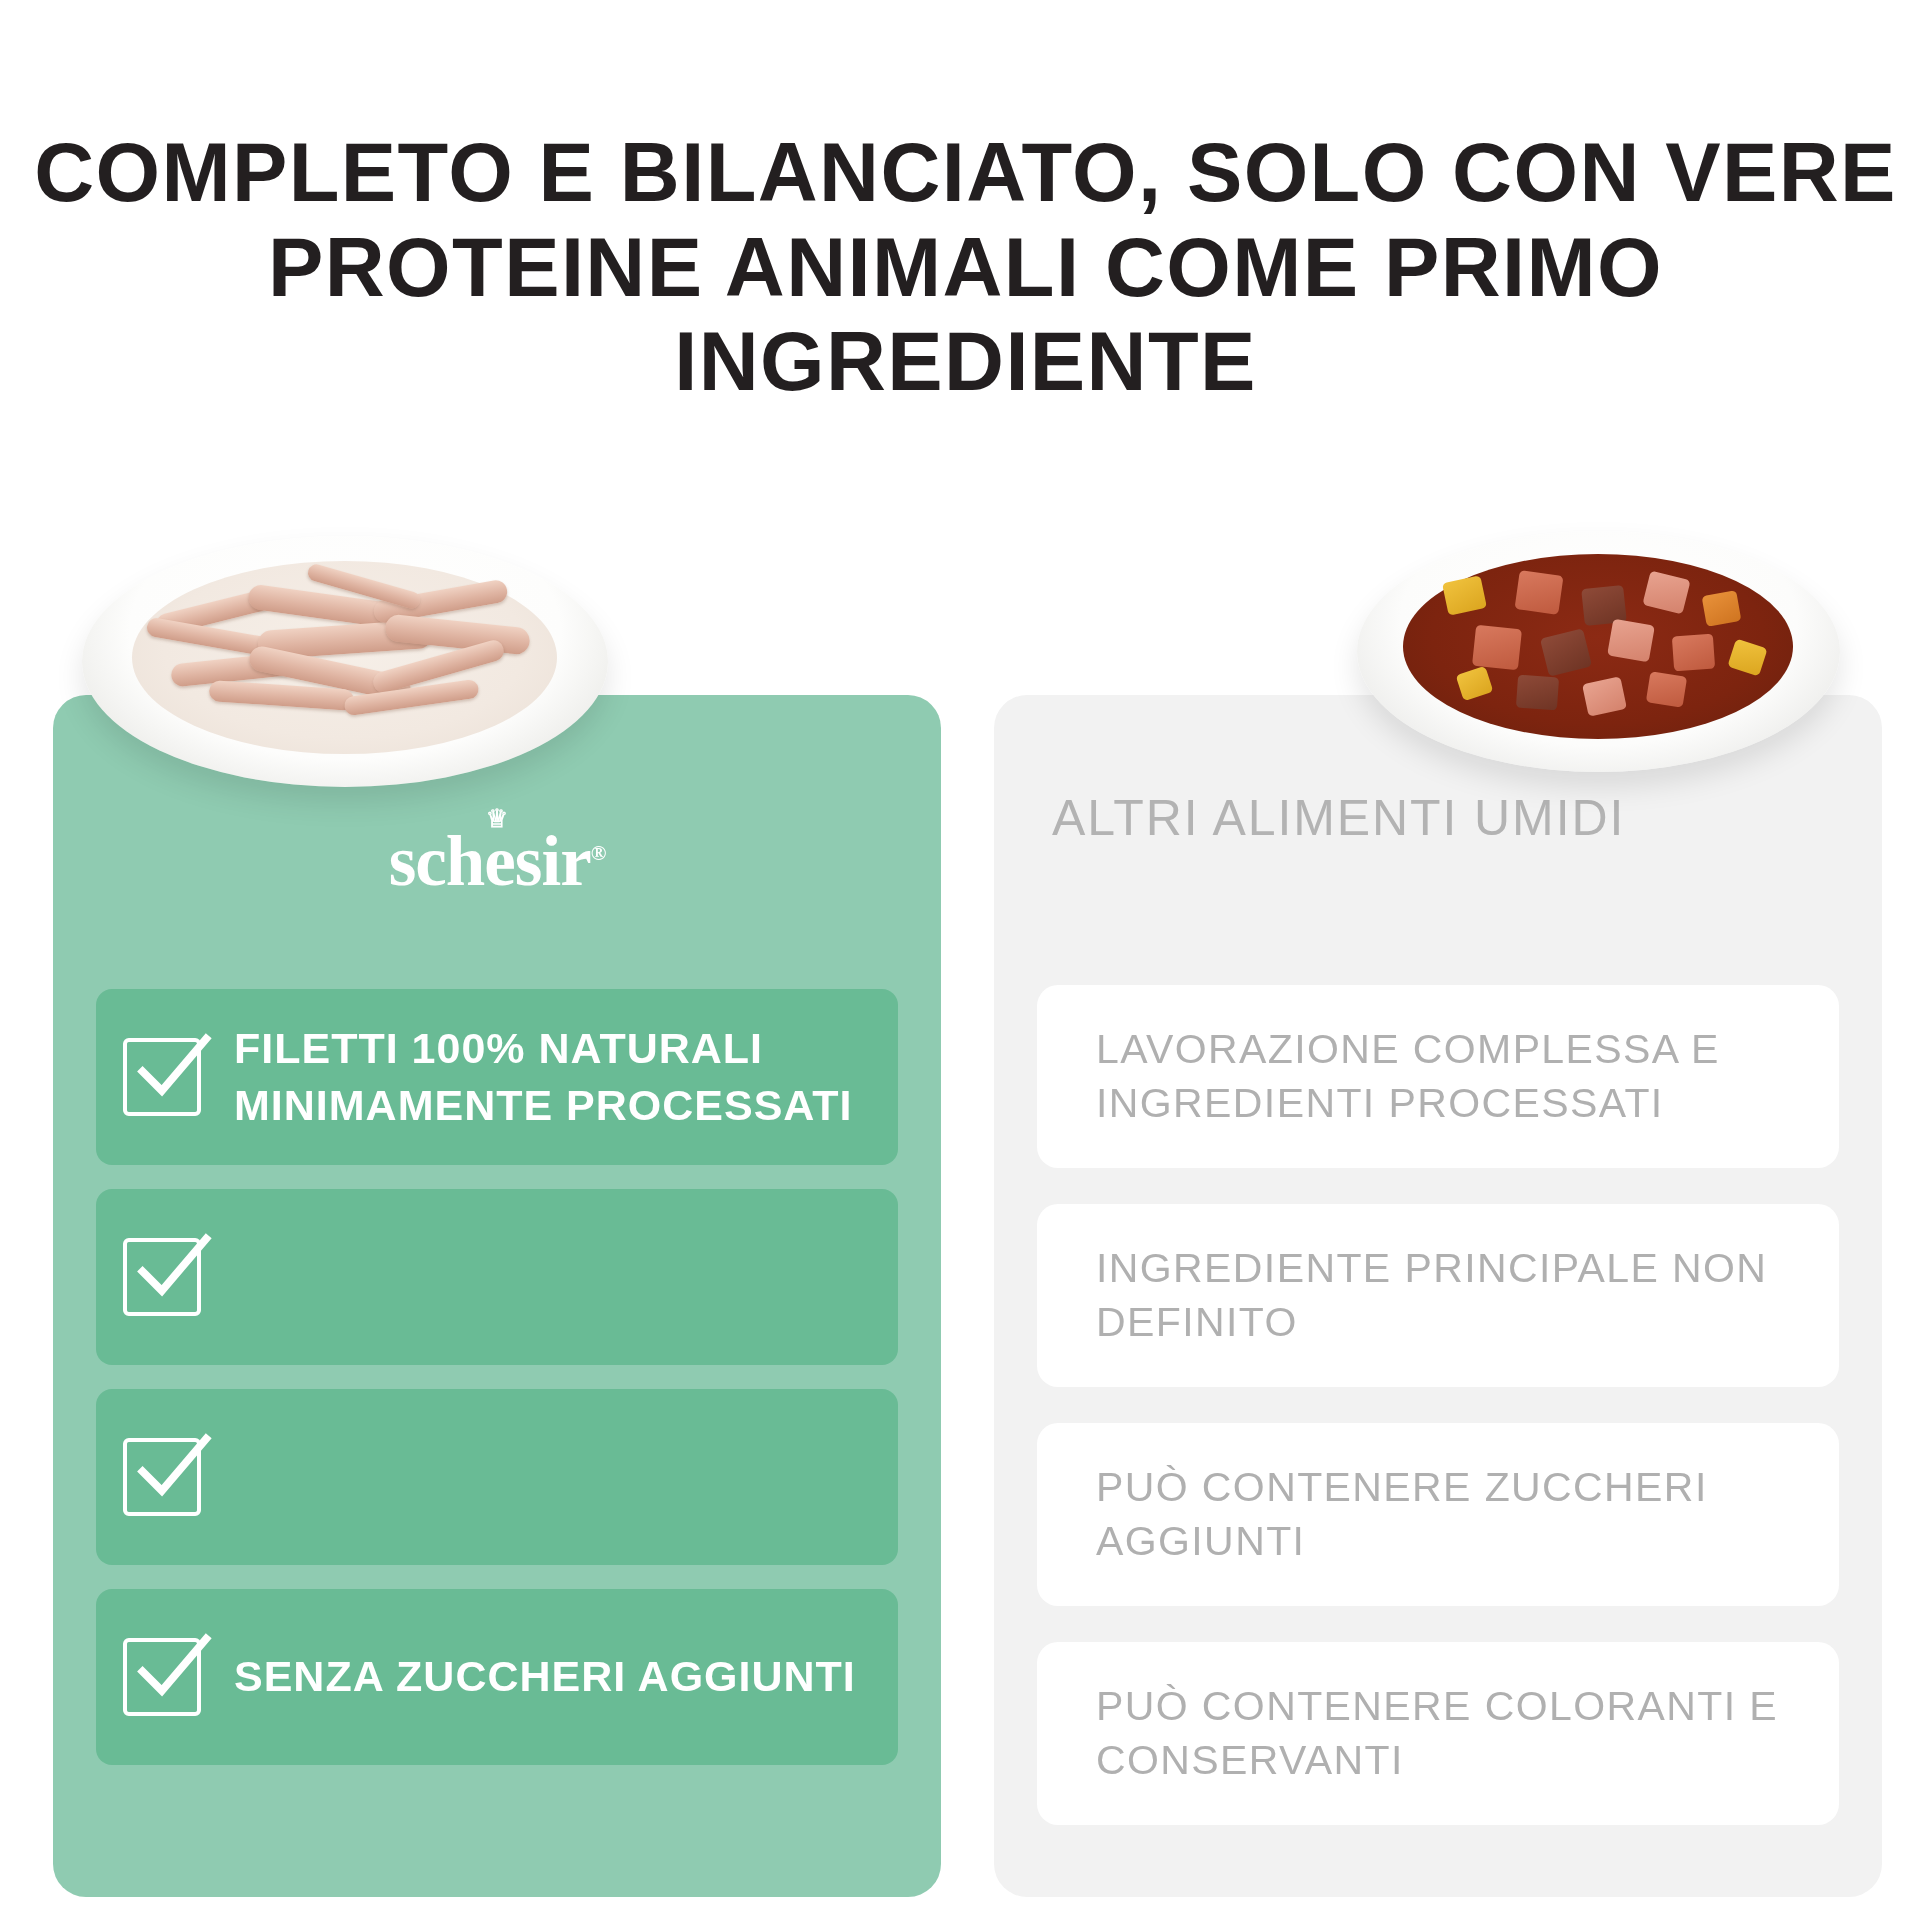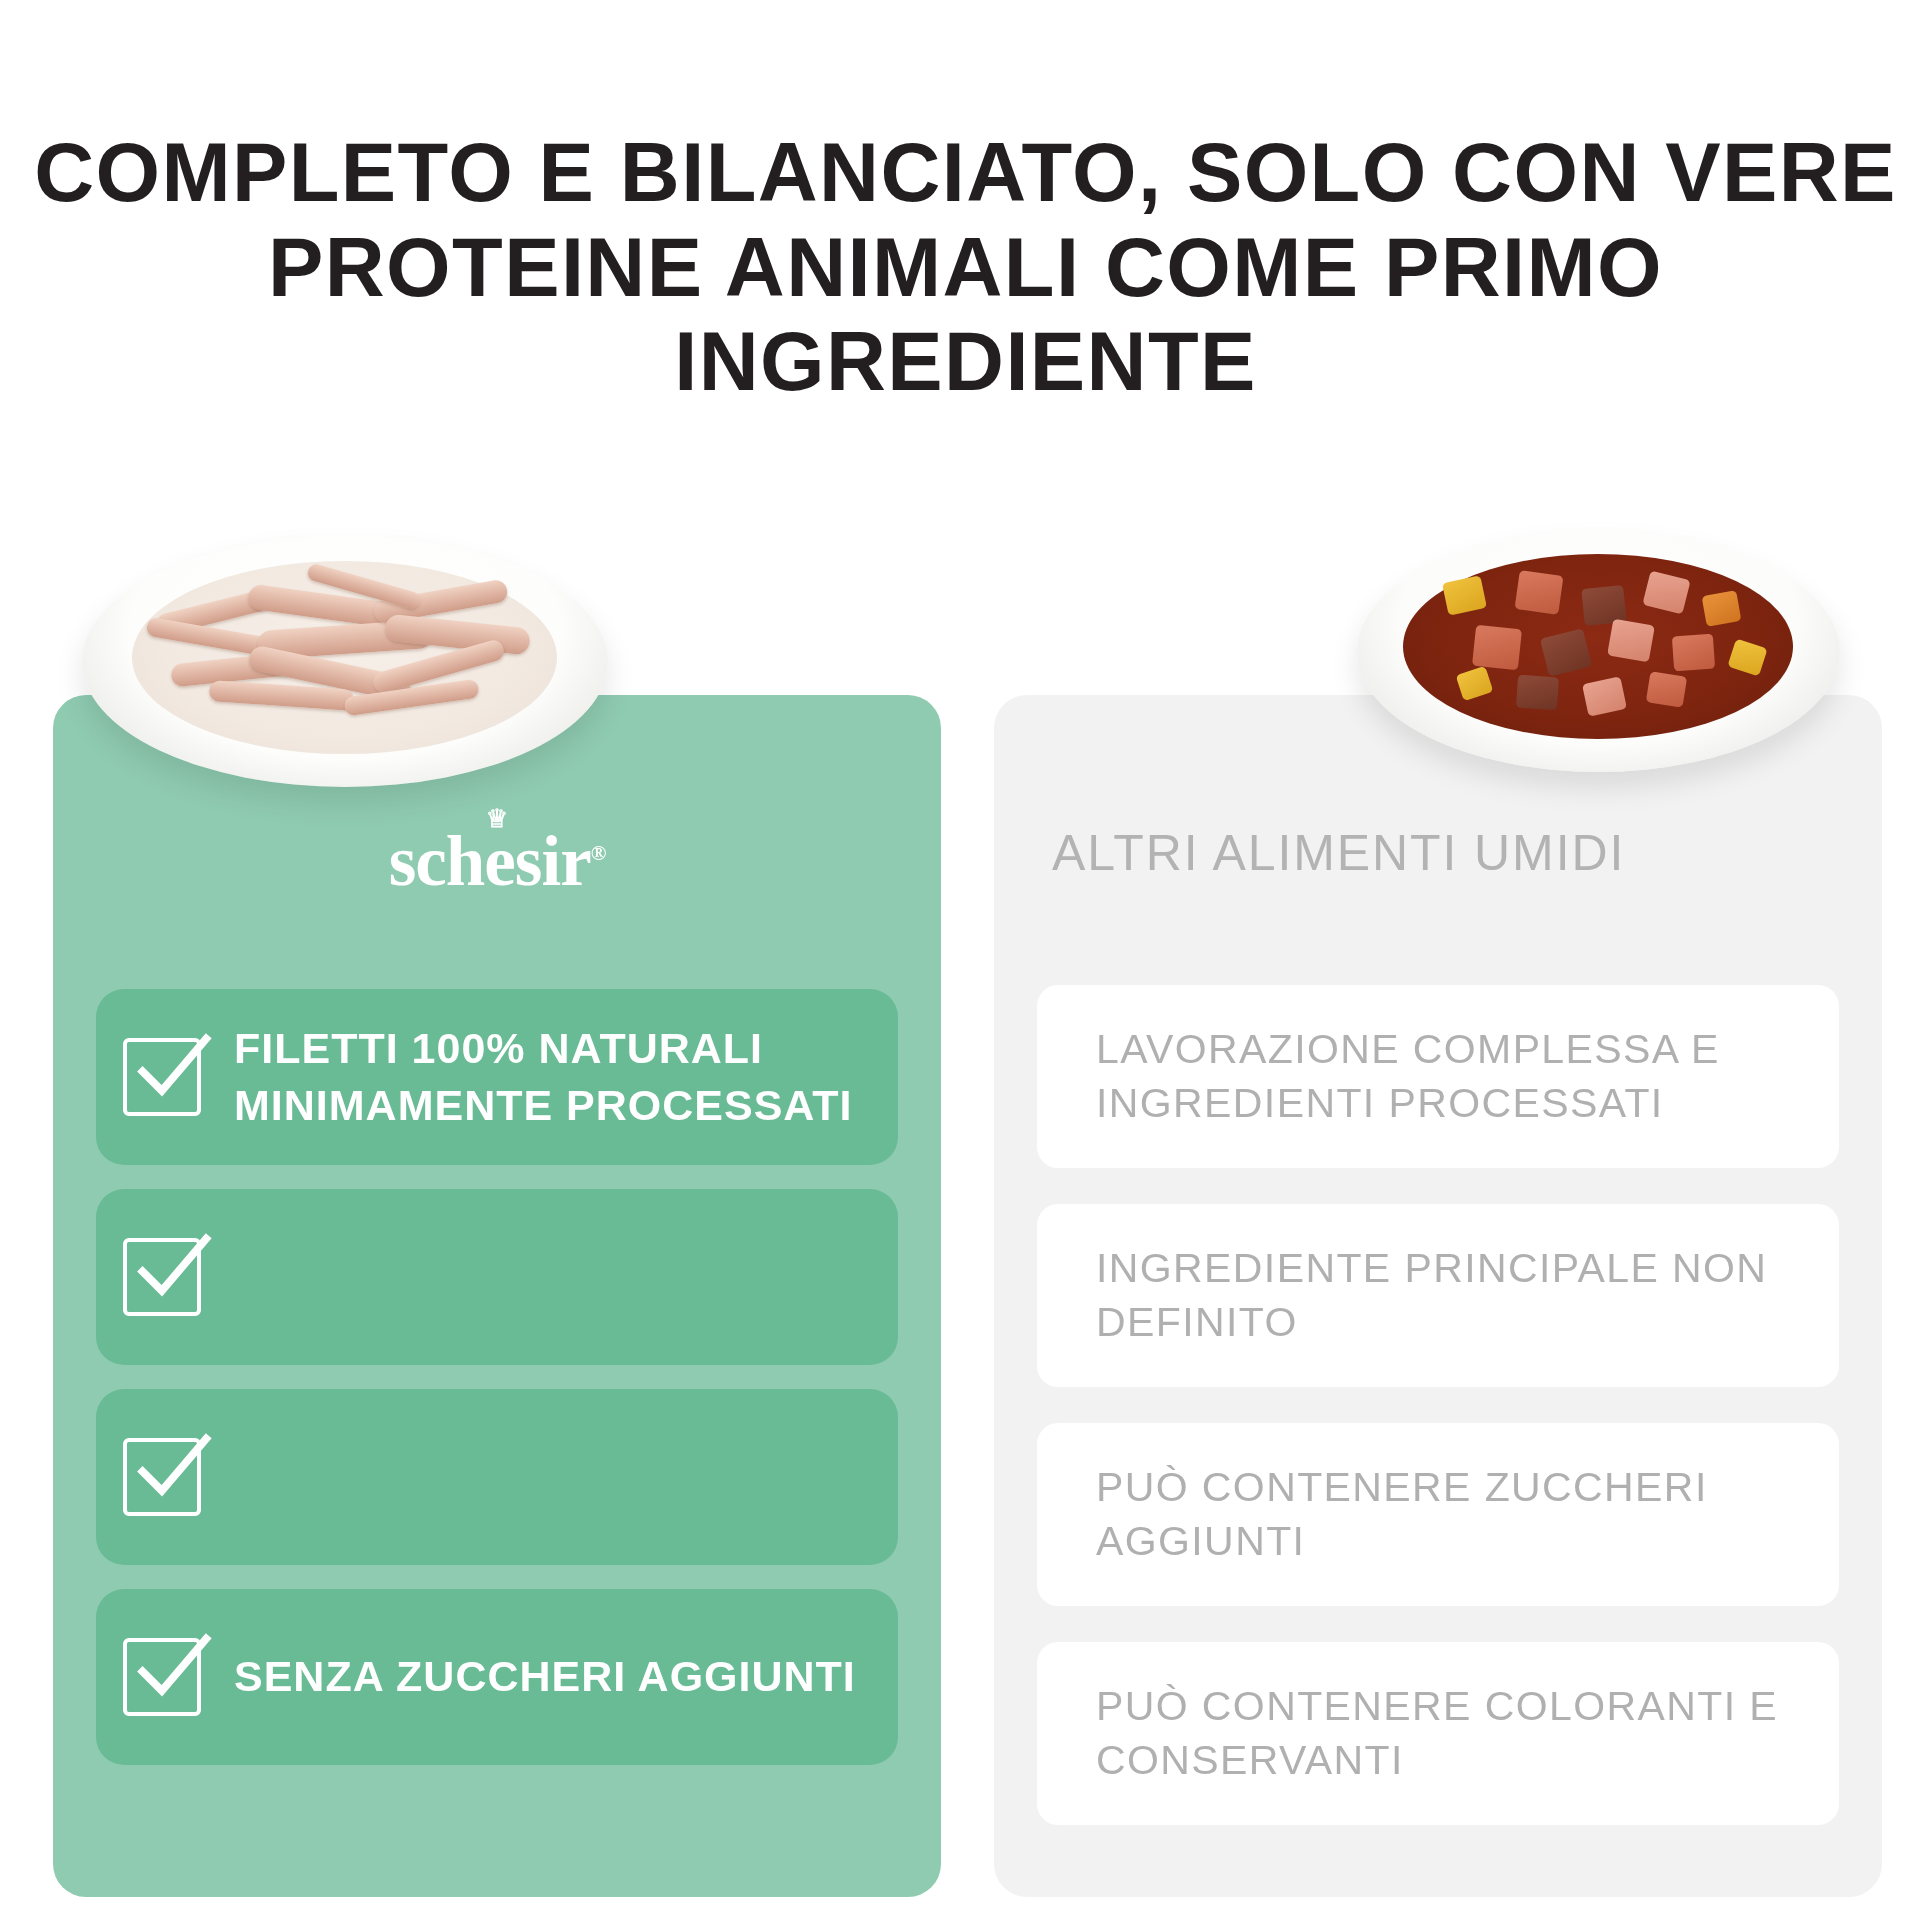--- a/index.html
+++ b/index.html
@@ -91,42 +91,41 @@
   .other-title {
     position: absolute;
     top: 93px;
     left: 58px;
     font-size: 50px;
     line-height: 1.22;
     font-weight: 400;
     color: #b3b3b3;
     letter-spacing: 1.9px;
     text-transform: uppercase;
-    margin-top: 35px;
   }
 
   
   .rows-left {
     position: absolute;
     top: 294px;
     left: 0;
     width: 888px;
   }
   .rows-right {
     position: absolute;
     top: 290px;
     left: 0;
     width: 888px;
   }
 
   .row-l {
     position: relative;
     margin: 0 43px 24px 43px;
     background: #69bb95;
-    border-radius: 28px;
+    border-radius: 16px;
     min-height: 176px;
     display: flex;
     align-items: center;
     box-sizing: border-box;
     padding: 13.5px 29px 13.5px 27px;
   }
   .check {
     flex: 0 0 auto;
     width: 70px;
     height: 70px;

